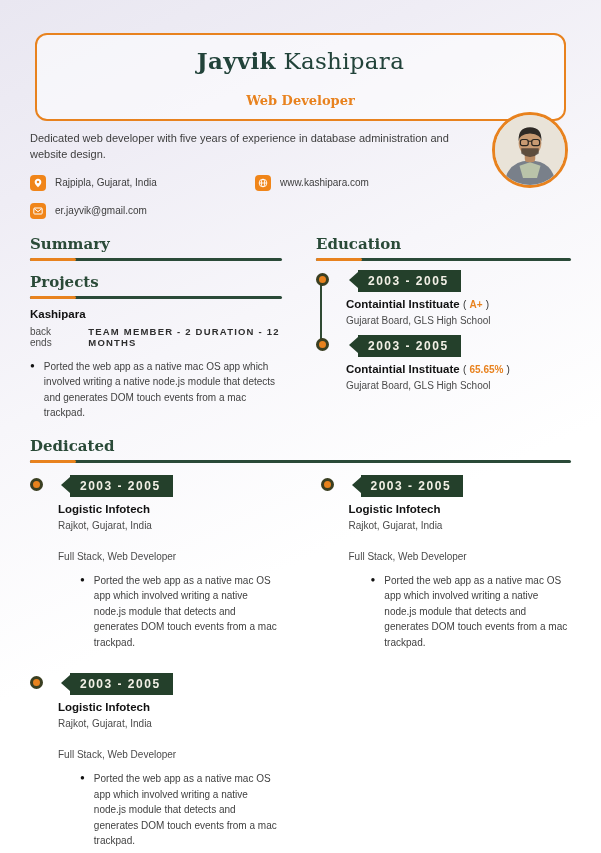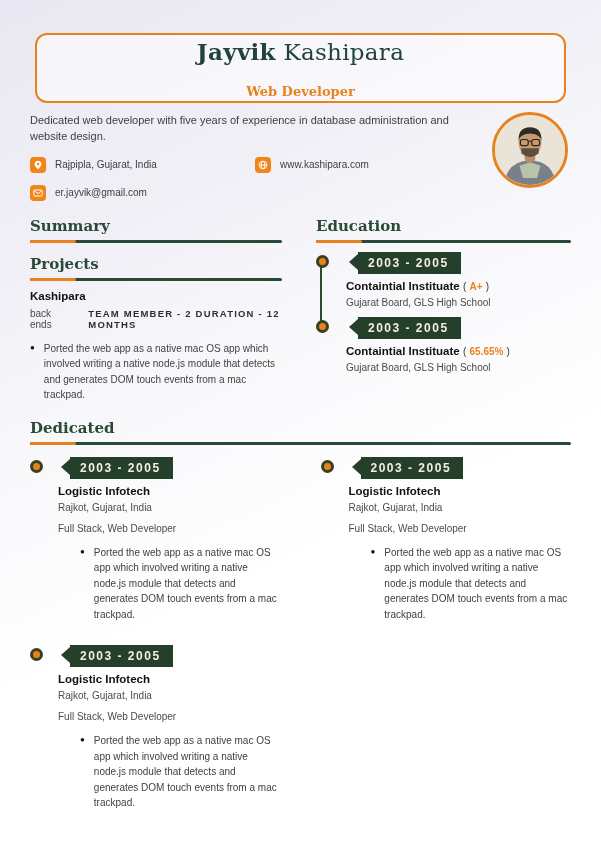--- a/index.html
+++ b/index.html
@@ -7,21 +7,21 @@
   body {
     font-family:"Liberation Sans", sans-serif;
     color:#4b4b4b;
   }
   .page {
     width:601px; height:853px; overflow:hidden; position:relative;
     background:linear-gradient(155deg,#e9e7f1 0%,#efedf5 18%,#f7f6fa 38%,#ffffff 62%,#ffffff 100%);
   }
   
   .header-box {
-    margin:33px 35px 0 35px; height:70px;
+    margin:33px 35px 0 35px; height:88px;
     border:2px solid #e8821e; border-radius:12px;
     background:rgba(255,255,255,0.55);
     display:flex; flex-direction:column; align-items:center; justify-content:center;
   }
   .name {
     font-family:"DejaVu Serif","Liberation Serif",serif;
     font-size:23px; color:#22433a; letter-spacing:0.3px;
   }
   .name .fn { font-weight:bold; }
   .role-title {
@@ -75,21 +75,21 @@
   }
   .badge::before {
     content:""; position:absolute; left:-9px; top:2px;
     border-top:8px solid transparent; border-bottom:8px solid transparent;
     border-right:9px solid #24402b;
   }
   .entry-name { font-size:11.5px; font-weight:bold; color:#111; margin-top:6px; }
   .grade { color:#e8821e; font-weight:bold; font-size:10px; }
   .paren { color:#333; font-weight:normal; font-size:10px; }
   .entry-sub { font-size:10px; color:#4b4b4b; margin-top:5px; }
-  .entry-role { font-size:10px; color:#4b4b4b; margin-top:10px; }
+  .entry-role { font-size:10px; color:#4b4b4b; margin-top:20px; }
   .bullet { display:flex; gap:9px; margin-top:11px; font-size:10px; line-height:1.55; color:#3f3f3f; }
   .bullet .b { flex:0 0 auto; margin-top:1px; color:#111; font-size:8px; }
   .bullet .btxt { flex:1; }
   
   .proj-name { font-size:11.5px; font-weight:bold; color:#111; margin-top:2px; }
   .proj-meta { display:flex; gap:22px; align-items:baseline; margin-top:6px; }
   .proj-tech { font-size:10px; color:#4b4b4b; }
   .proj-team { font-size:9.5px; font-weight:bold; color:#2e2e2e; letter-spacing:1.2px; }
   
   .exp-wrap { margin:14px 30px 0 30px; }

